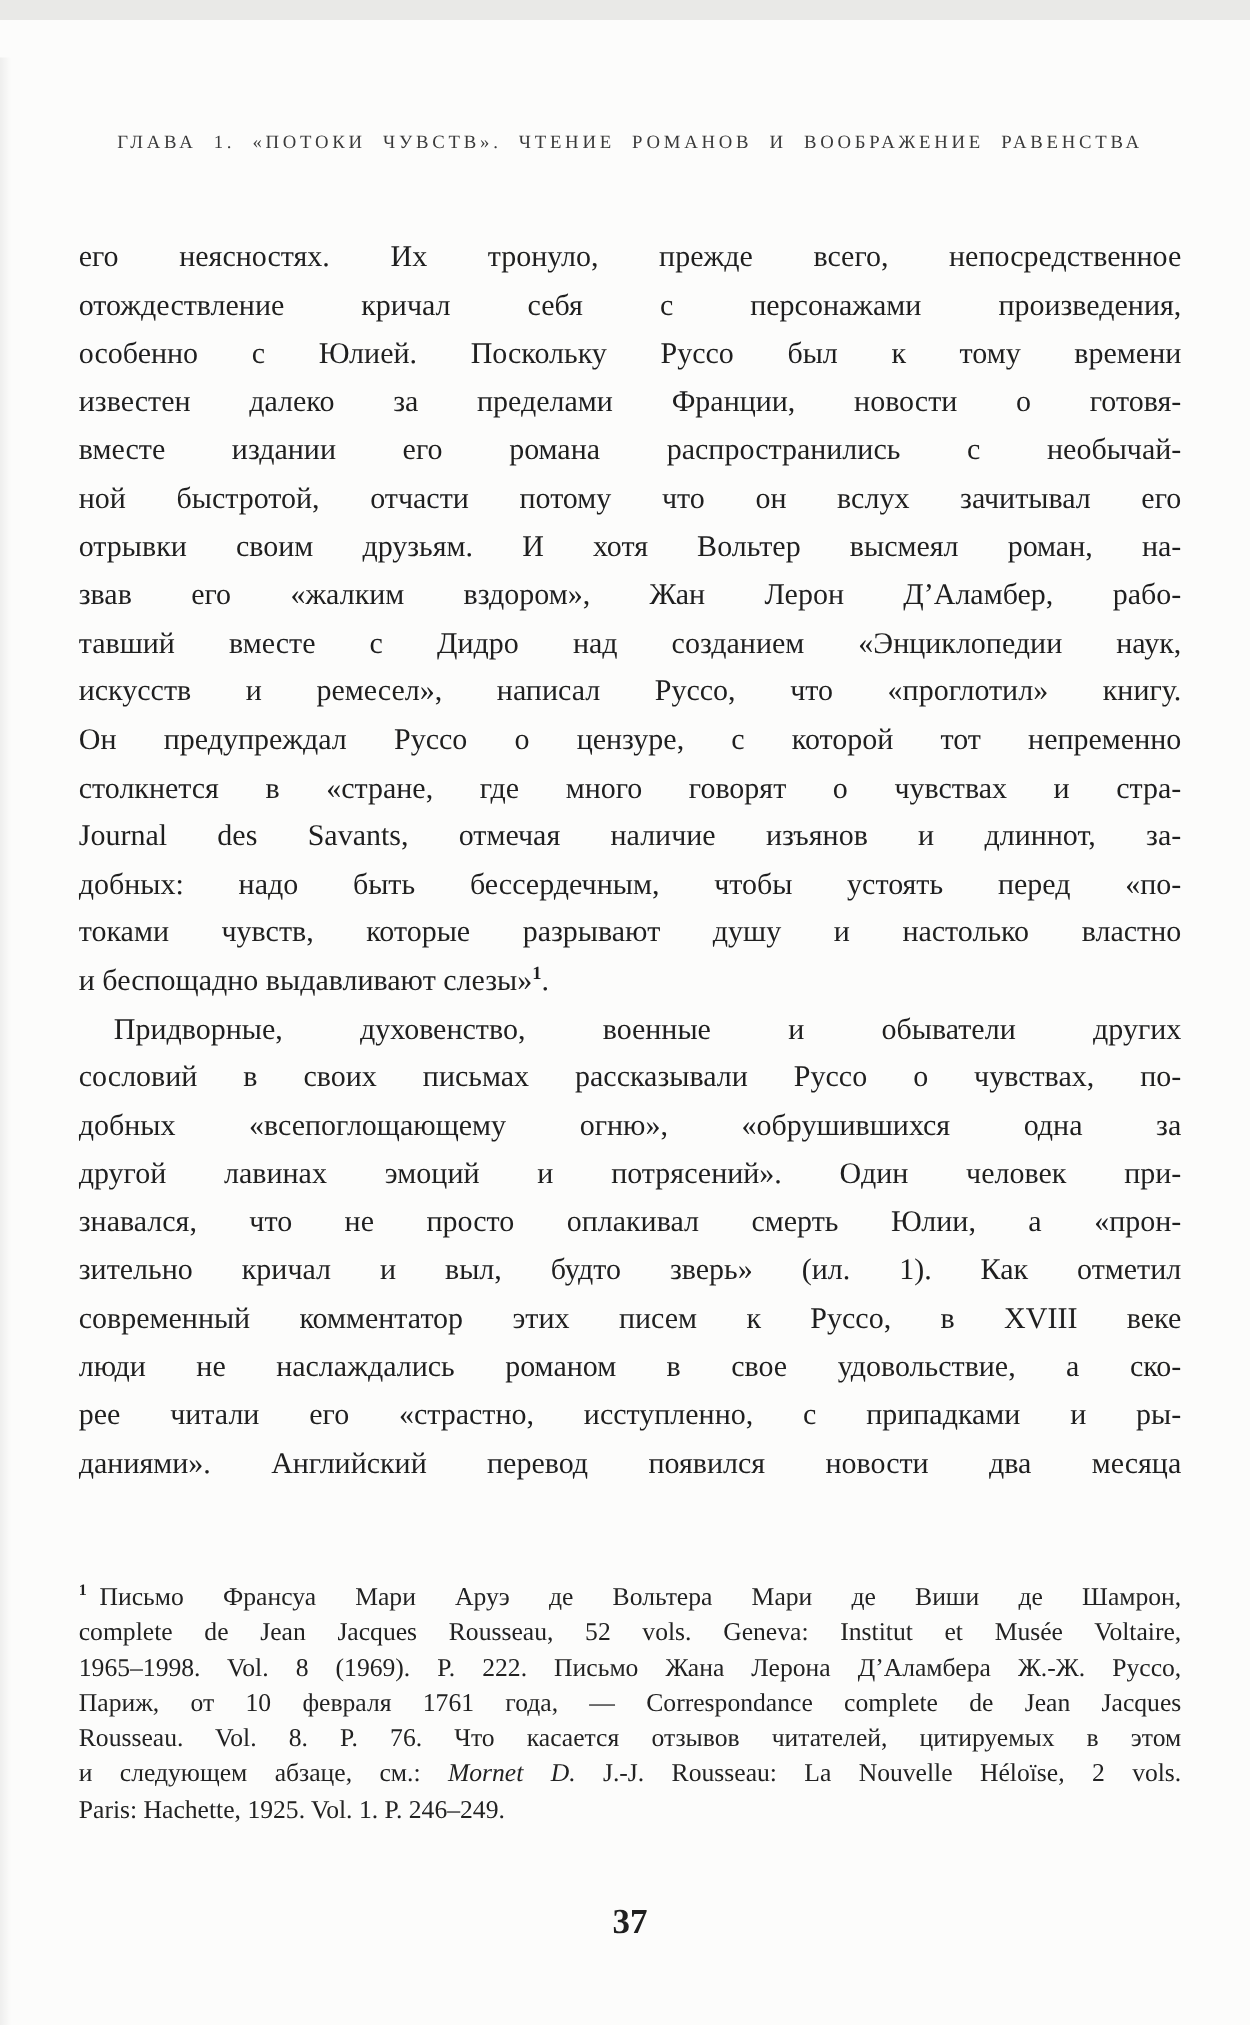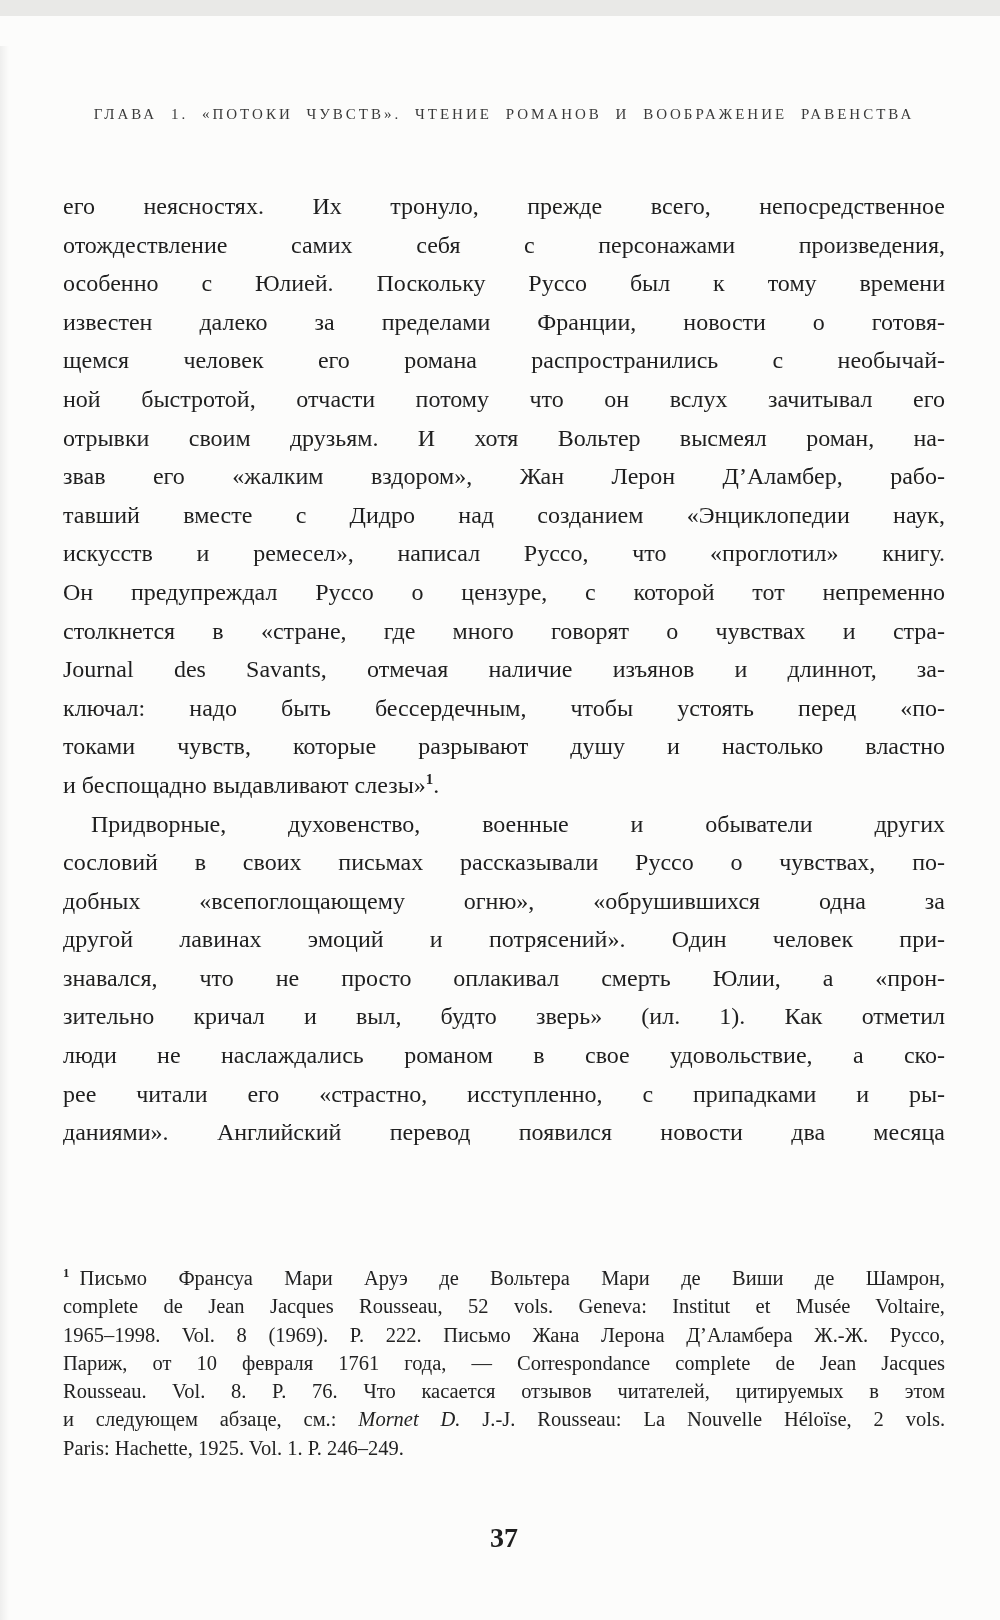--- a/index.html
+++ b/index.html
@@ -90,43 +90,44 @@
 </style>
 </head>
 <body>
 
 <div class="page">
   <div class="running-head">ГЛАВА 1. «ПОТОКИ ЧУВСТВ». ЧТЕНИЕ РОМАНОВ И ВООБРАЖЕНИЕ РАВЕНСТВА</div>
 
   <div class="body-text" id="body-text">
       <div>
         <div class="line"><span>его неясностях. Их тронуло, прежде всего, непосредственное</span></div>
-        <div class="line"><span>отождествление самих себя с персонажами произведения,</span></div>
+        <div class="line"><span>отождествление кричал себя с персонажами произведения,</span></div>
         <div class="line"><span>особенно с Юлией. Поскольку Руссо был к тому времени</span></div>
         <div class="line"><span>известен далеко за пределами Франции, новости о готовя-</span></div>
-        <div class="line"><span>щемся человек его романа распространились с необычай-</span></div>
+        <div class="line"><span>вместе издании его романа распространились с необычай-</span></div>
         <div class="line"><span>ной быстротой, отчасти потому что он вслух зачитывал его</span></div>
         <div class="line"><span>отрывки своим друзьям. И хотя Вольтер высмеял роман, на-</span></div>
         <div class="line"><span>звав его «жалким вздором», Жан Лерон Д’Аламбер, рабо-</span></div>
         <div class="line"><span>тавший вместе с Дидро над созданием «Энциклопедии наук,</span></div>
         <div class="line"><span>искусств и ремесел», написал Руссо, что «проглотил» книгу.</span></div>
         <div class="line"><span>Он предупреждал Руссо о цензуре, с которой тот непременно</span></div>
         <div class="line"><span>столкнется в «стране, где много говорят о чувствах и стра-</span></div>
         <div class="line"><span>Journal des Savants, отмечая наличие изъянов и длиннот, за-</span></div>
-        <div class="line"><span>ключал: надо быть бессердечным, чтобы устоять перед «по-</span></div>
+        <div class="line"><span>добных: надо быть бессердечным, чтобы устоять перед «по-</span></div>
         <div class="line"><span>токами чувств, которые разрывают душу и настолько властно</span></div>
         <div class="line line-end"><span>и беспощадно выдавливают слезы»</span><span class="sup">1</span><span>.</span></div>
       </div>
       <div>
         <div class="line indent"><span>Придворные, духовенство, военные и обыватели других</span></div>
         <div class="line"><span>сословий в своих письмах рассказывали Руссо о чувствах, по-</span></div>
         <div class="line"><span>добных «всепоглощающему огню», «обрушившихся одна за</span></div>
         <div class="line"><span>другой лавинах эмоций и потрясений». Один человек при-</span></div>
         <div class="line"><span>знавался, что не просто оплакивал смерть Юлии, а «прон-</span></div>
         <div class="line"><span>зительно кричал и выл, будто зверь» (ил. 1). Как отметил</span></div>
+        <div class="line"><span>современный комментатор этих писем к Руссо, в XVIII веке</span></div>
         <div class="line"><span>люди не наслаждались романом в свое удовольствие, а ско-</span></div>
         <div class="line"><span>рее читали его «страстно, исступленно, с припадками и ры-</span></div>
         <div class="line"><span>даниями». Английский перевод появился новости два месяца</span></div>
       </div>
     </div>
 
   <div class="footnotes" id="footnotes">
       <div class="line"><span class="sup">1</span><span> Письмо Франсуа Мари Аруэ де Вольтера Мари де Виши де Шамрон,</span></div>
       <div class="line"><span>complete de Jean Jacques Rousseau, 52 vols. Geneva: Institut et Musée Voltaire,</span></div>
       <div class="line"><span>1965–1998. Vol. 8 (1969). P. 222. Письмо Жана Лерона Д’Аламбера Ж.-Ж. Руссо,</span></div>

